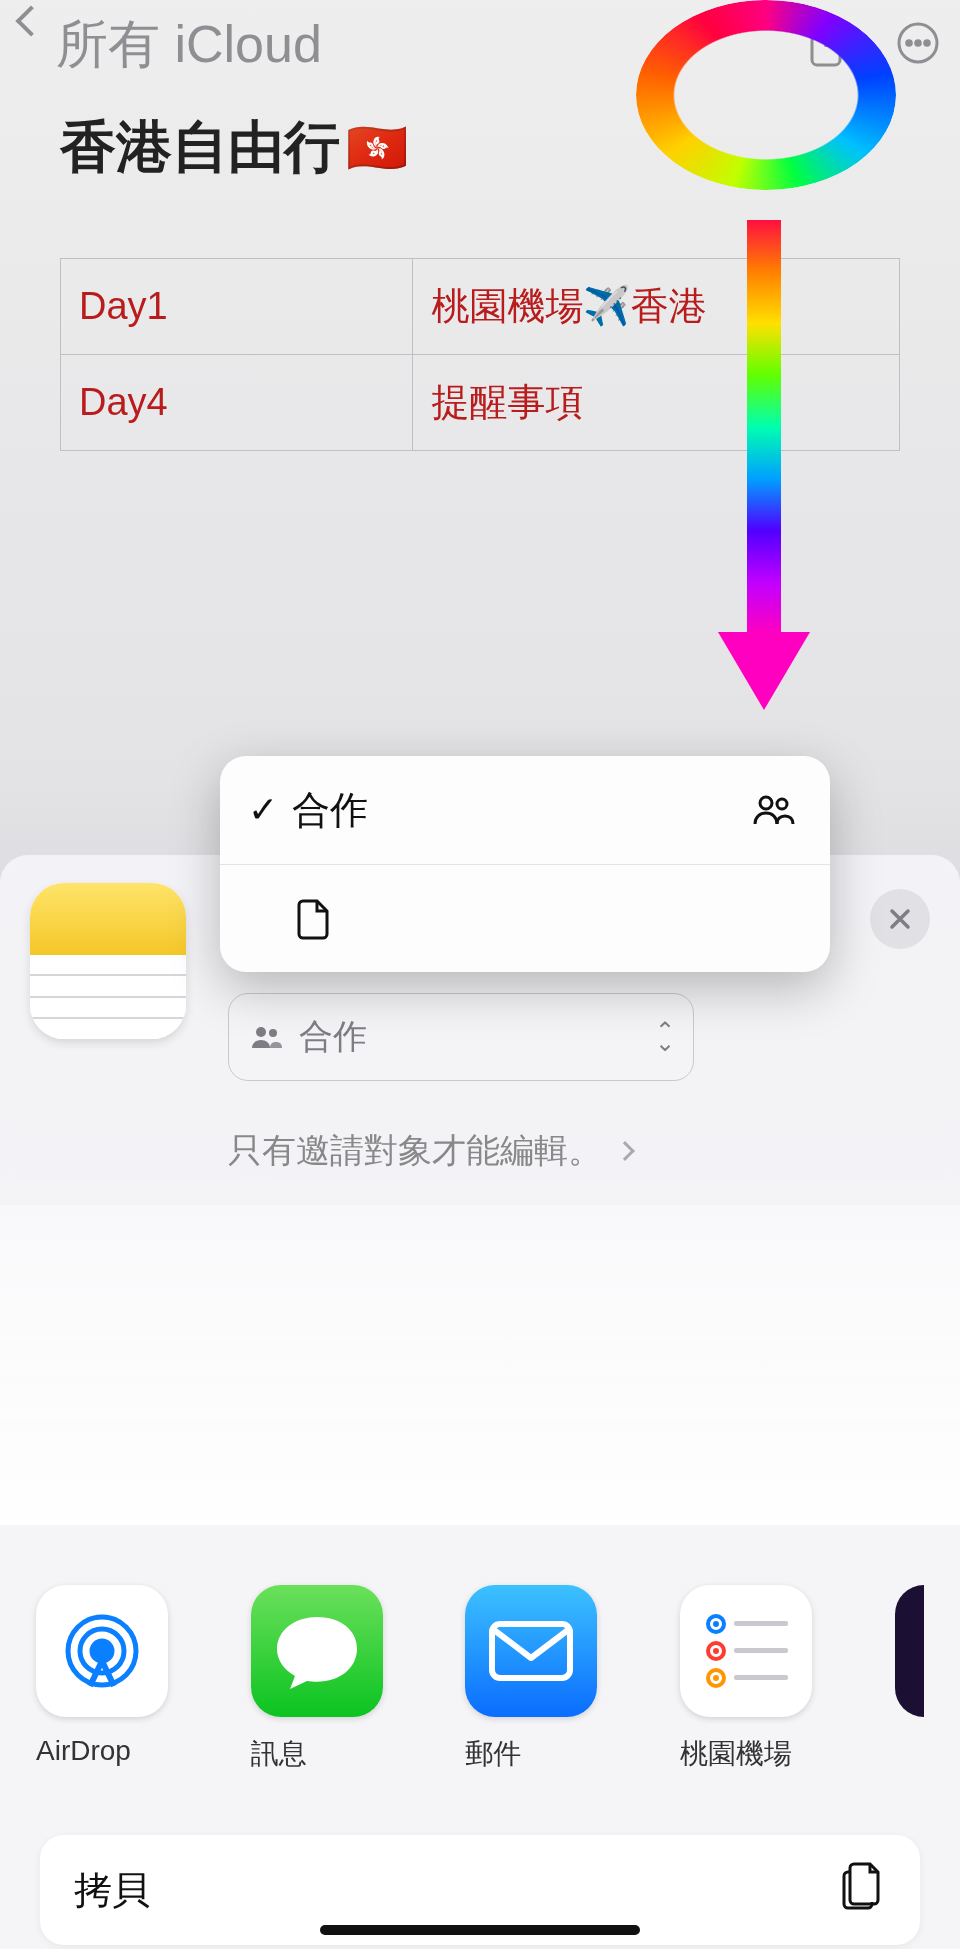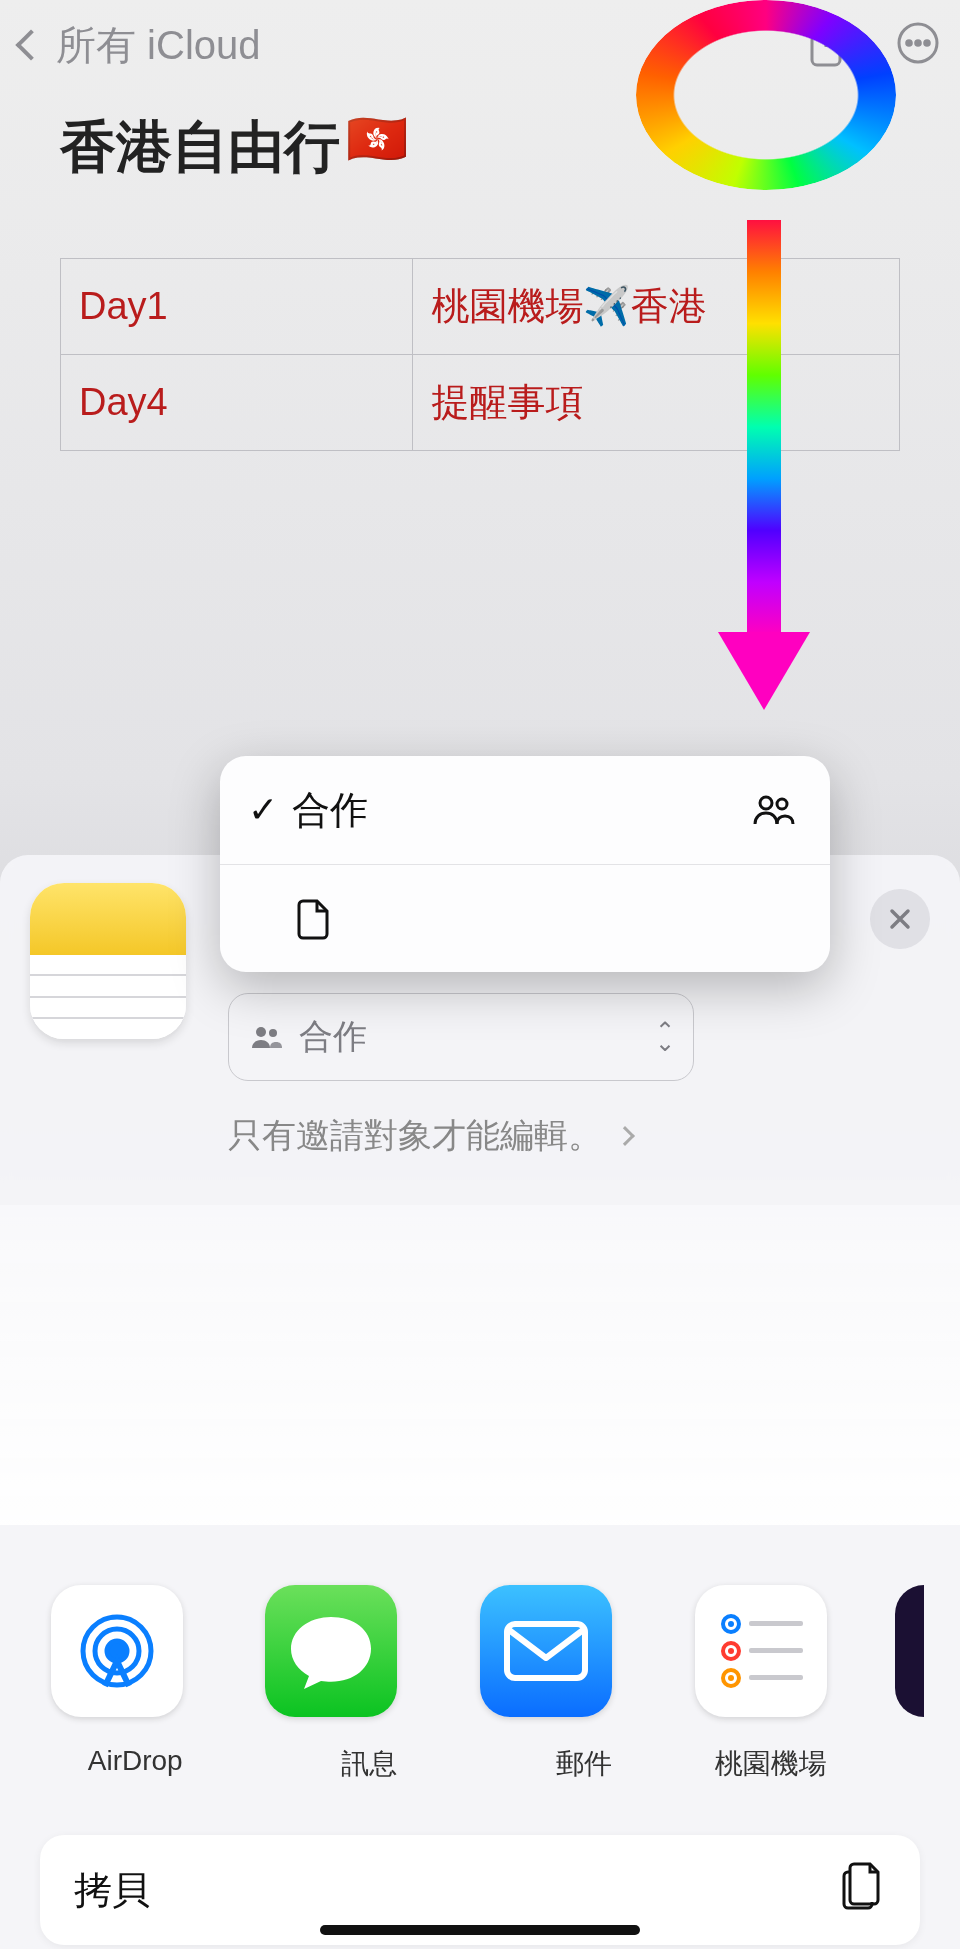--- a/index.html
+++ b/index.html
@@ -2,27 +2,27 @@
 <html><head>
 <meta charset="utf-8">
 <style>
   * { box-sizing: border-box; margin: 0; padding: 0; }
   html, body { width: 960px; height: 1949px; font-family: -apple-system, "Helvetica Neue", Arial, sans-serif; overflow: hidden; background: #e8e8eb; }
   .screen { position: relative; width: 960px; height: 1949px; }
 
   
   .notes-bg { position: absolute; inset: 0; background: linear-gradient(#eeeeee 0%, #e3e3e6 40%, #d4d4d9 55%, #e9e9ee 65%, #fbfbfd 80%); filter: blur(0.2px); }
   .nav-bar { position: absolute; top: 10px; left: 0; right: 0; height: 70px; display: flex; align-items: center; padding: 0 20px; }
-  .back { display: flex; align-items: center; color: #8e8e93; font-size: 40px; font-weight: 400; }
+  .back { display: flex; color: #8e8e93; font-size: 52px; font-weight: 400; }
   .chev-left { width: 22px; height: 22px; border-left: 4px solid #8e8e93; border-bottom: 4px solid #8e8e93; transform: rotate(45deg); margin-right: 14px; }
   .nav-right { margin-left: auto; display: flex; align-items: center; gap: 48px; color: #8e8e93; }
   .share-svg { width: 44px; height: 56px; }
   .more-svg { width: 44px; height: 44px; }
 
-  .note-title { position: absolute; top: 110px; left: 60px; font-size: 56px; font-weight: 700; color: #222; display:flex; gap:6px;}
+  .note-title { position: absolute; top: 110px; left: 60px; font-size: 56px; font-weight: 700; color: #222; display:flex; align-items:center; gap:6px;}
   .flag { font-size: 50px; }
 
   .itin-table { position: absolute; top: 258px; left: 60px; width: 840px; border: 1.5px solid #bfbfc4; border-collapse: collapse; font-size: 38px; color: #b91c1c; background: transparent; }
   .itin-table td { border: 1.5px solid #bfbfc4; padding: 22px 18px; }
   .itin-table td:first-child { width: 42%; }
 
   
   .ring { position: absolute; top: 0px; left: 636px; width: 260px; height: 190px; border-radius: 50%; background: conic-gradient(#ff0080, #8000ff, #0040ff, #00c0ff, #00ff40, #c0ff00, #ffd000, #ff6000, #ff0040, #ff0080); -webkit-mask: radial-gradient(ellipse 93px 65px at center, transparent 98%, black 100%); mask: radial-gradient(ellipse 93px 65px at center, transparent 98%, black 100%); }
   .rainbow-arrow { position: absolute; top: 220px; left: 740px; width: 48px; height: 490px; display:flex; flex-direction:column; align-items:center; }
   .rainbow-stem { width: 34px; flex: 1; background: linear-gradient(#ff1040, #ff8000, #ffe000, #60ff00, #00ffb0, #00a0ff, #5000ff, #c000ff, #ff00c0); }
@@ -42,27 +42,27 @@
   .notes-icon { width: 156px; height: 156px; border-radius: 34px; background: #fff; box-shadow: 0 4px 10px rgba(0,0,0,0.12); overflow: hidden; display:flex; flex-direction:column; }
   .notes-icon .y { height: 46%; background: linear-gradient(#ffe46a,#f4c728); }
   .notes-icon .w { flex:1; background:#fff; display:flex; flex-direction:column; justify-content:space-evenly; padding:0 0; }
   .notes-icon .ln { height:2px; background:#d6d6da; margin:0 0; }
   .close-btn { margin-left: auto; width: 60px; height: 60px; border-radius: 50%; background: #e0e0e5; display:flex; align-items:center; justify-content:center; font-size: 34px; color: #7d7d83; margin-top: 6px; }
 
   .sheet-body { padding: 0 30px 0 228px; margin-top:-120px; }
   .sheet-title-ph { height: 64px; }
   .collab-select { margin-top: 10px; width: 466px; height: 88px; border: 1.5px solid #c8c8cd; border-radius: 20px; display: flex; align-items: center; padding: 0 22px; color: #7d7d83; font-size: 34px; gap: 16px; background: rgba(255,255,255,0.05); }
   .collab-select .arrows { margin-left: auto; font-size: 24px; letter-spacing: -4px; display:flex; flex-direction:column; line-height:12px; }
-  .permission { margin-top: 32px; font-size: 34px; color: #888; display:flex; align-items:center; gap:16px; }
+  .permission { margin-top: 47px; font-size: 34px; color: #888; display:flex; align-items:center; gap:16px; }
   .permission .chev-r { width: 14px; height: 14px; border-top: 3px solid #aaa; border-right: 3px solid #aaa; transform: rotate(45deg); }
 
   .contacts-placeholder { position:absolute; top:350px; left:0; right:0; height:320px; background: linear-gradient(rgba(255,255,255,0.4), rgba(255,255,255,0.95)); }
 
   .app-row { position: absolute; top: 730px; left: 0; right: 0; display: flex; padding: 0 36px; gap: 68px; }
-  .app { display: flex; flex-direction: column; align-items: flex-end; gap: 28px; width: 150px; }
+  .app { display: flex; flex-direction: column; align-items: flex-start; gap: 18px; width: 150px; }
   .app-icon { width: 132px; height: 132px; border-radius: 30px; display:flex; align-items:center; justify-content:center; box-shadow: 0 2px 6px rgba(0,0,0,0.15); }
   .app-label { font-size: 28px; color: #333; }
   .airdrop { background:#fff; }
   .msg { background: linear-gradient(#6be05b,#0bc321); }
   .mail { background: linear-gradient(#3cc1ff,#0a6dff); }
   .rem { background:#fff; }
   .partial { width: 30px; height: 132px; border-radius: 30px 0 0 30px; background:#1b1033; align-self:flex-start; margin-top:0; }
 
   .action-list { position: absolute; top: 980px; left: 40px; right: 40px; background: #fff; border-radius: 24px; padding: 0 34px; box-shadow: 0 2px 8px rgba(0,0,0,0.06); }
   .action-row { height: 110px; display: flex; align-items: center; font-size: 38px; color:#111;gap:28px; }

